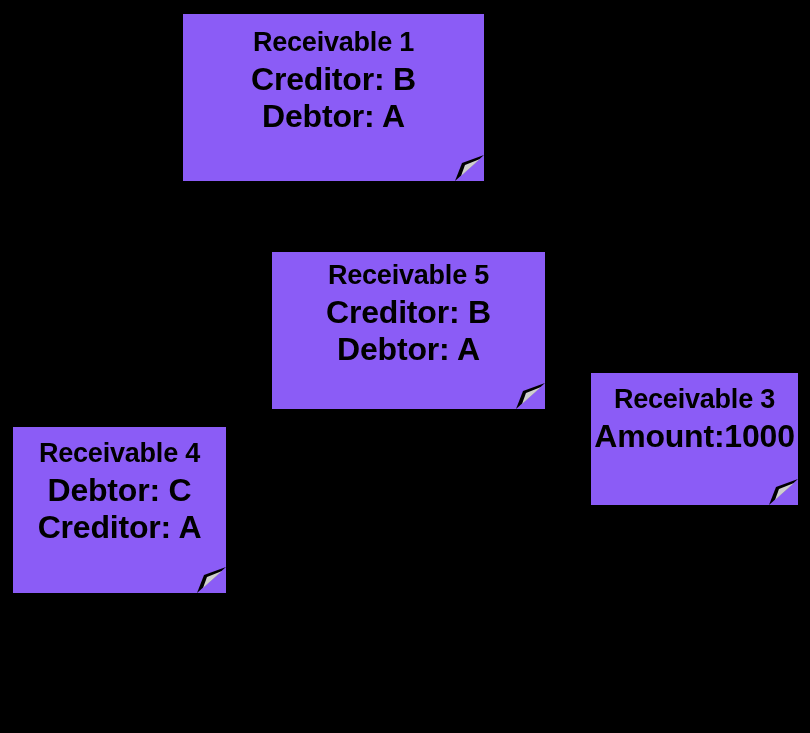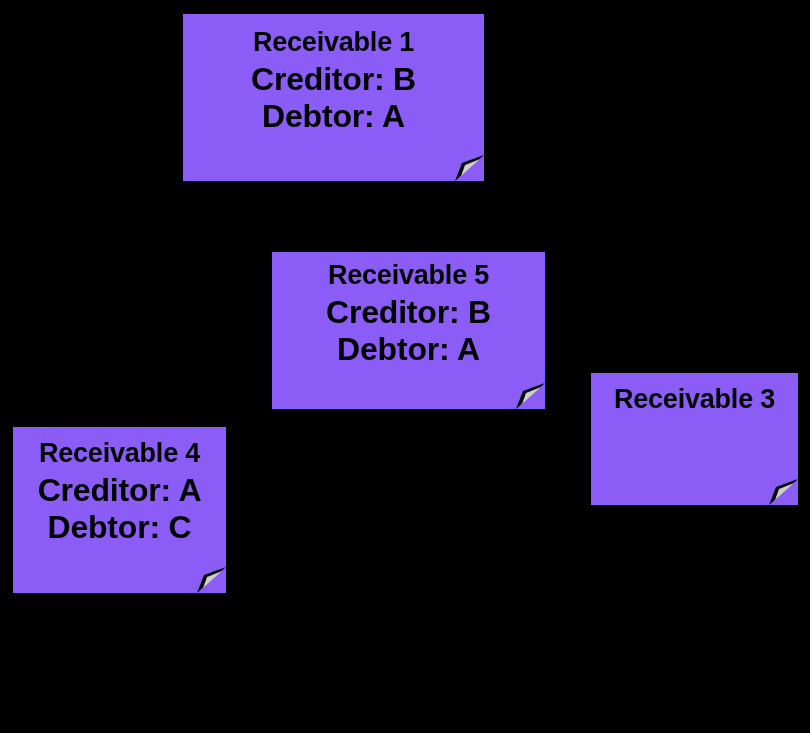--- a/index.html
+++ b/index.html
@@ -105,34 +105,35 @@
       <svg viewBox="0 0 34 30" xmlns="http://www.w3.org/2000/svg">
         <path d="M34 4 L5 30 L12 12 Z" fill="#000000"></path>
         <path d="M30 8 L11 25 L15 14 Z" fill="#cfcfcf"></path>
       </svg>
     </div>
   </div>
 
   <div class="note" id="note-3">
     <div class="note-body">
       <div class="note-title">Receivable 3</div>
+      <div class="note-line">Amount:1000</div>
     </div>
     <div class="fold">
       <svg viewBox="0 0 34 30" xmlns="http://www.w3.org/2000/svg">
         <path d="M34 4 L5 30 L12 12 Z" fill="#000000"></path>
         <path d="M30 8 L11 25 L15 14 Z" fill="#cfcfcf"></path>
       </svg>
     </div>
   </div>
 
   <div class="note" id="note-4">
     <div class="note-body">
       <div class="note-title">Receivable 4</div>
+      <div class="note-line">Debtor: C</div>
       <div class="note-line">Creditor: A</div>
-      <div class="note-line">Debtor: C</div>
     </div>
     <div class="fold">
       <svg viewBox="0 0 34 30" xmlns="http://www.w3.org/2000/svg">
         <path d="M34 4 L5 30 L12 12 Z" fill="#000000"></path>
         <path d="M30 8 L11 25 L15 14 Z" fill="#cfcfcf"></path>
       </svg>
     </div>
   </div>
 
 </div>

